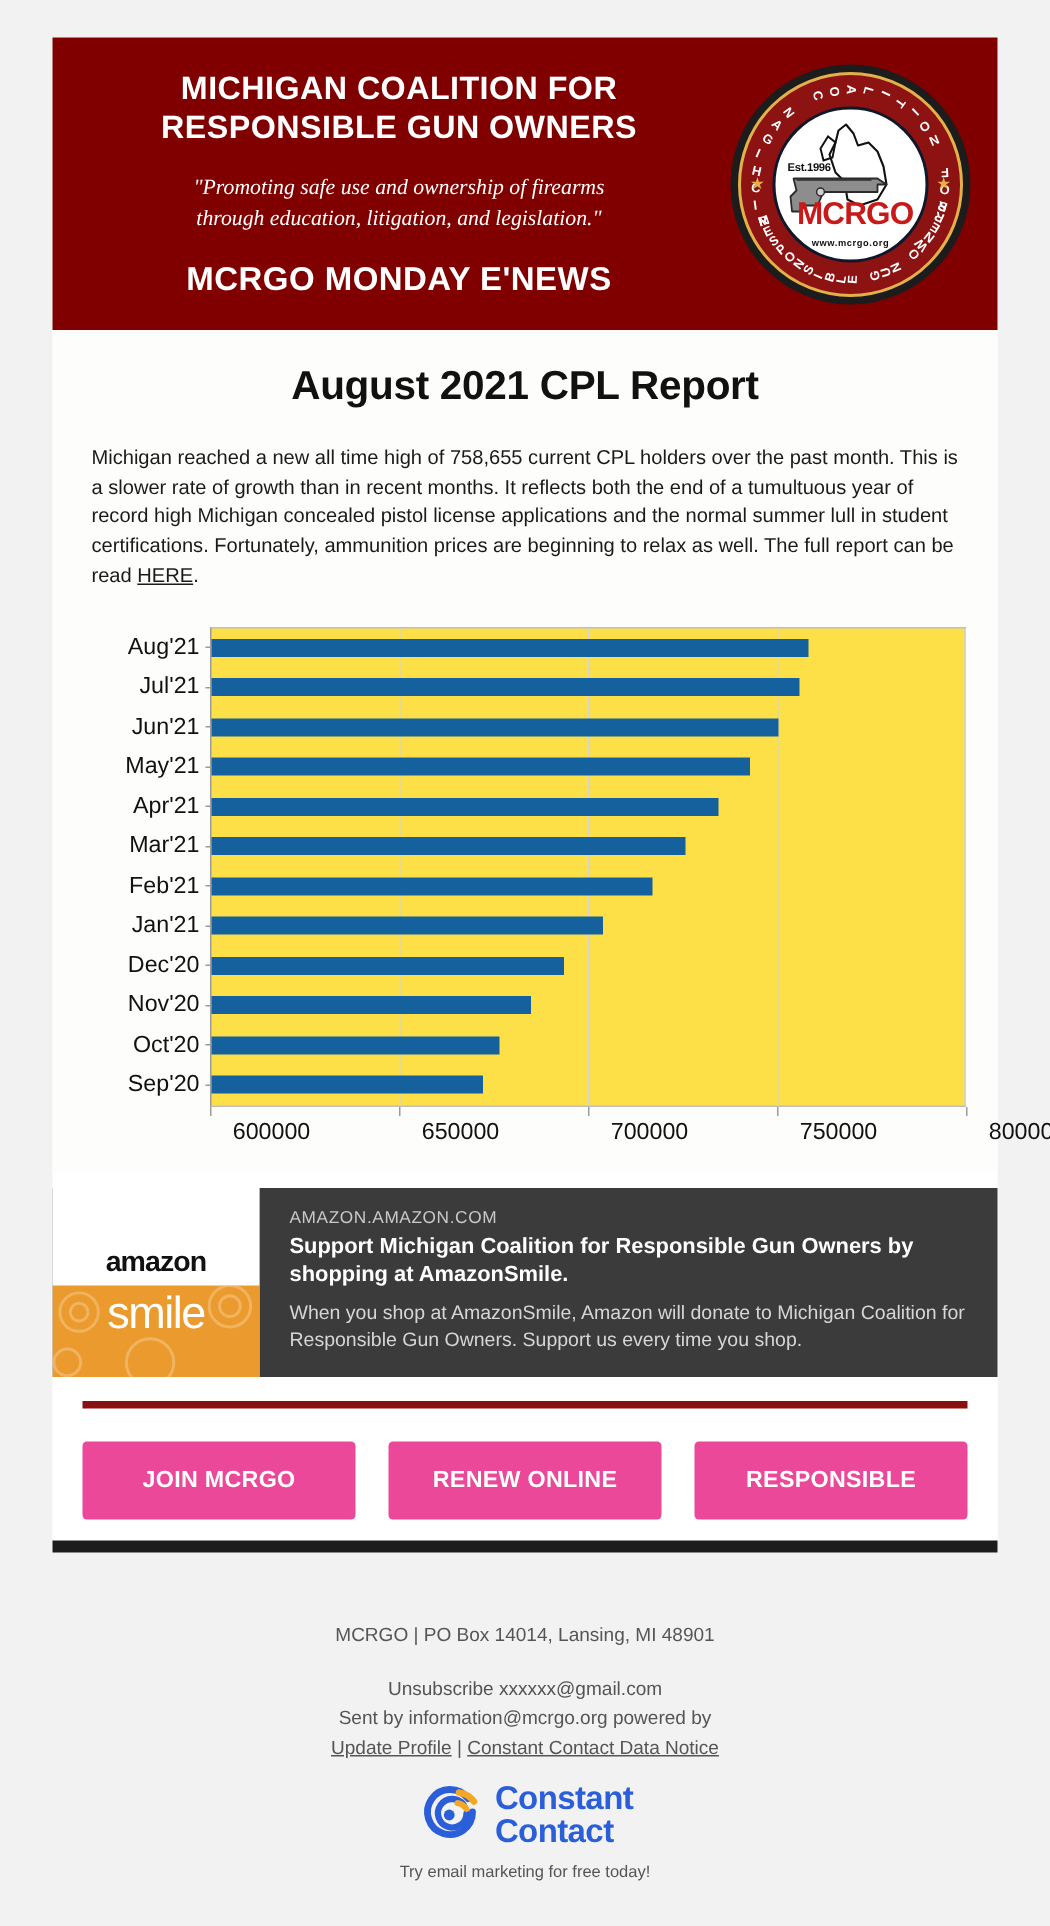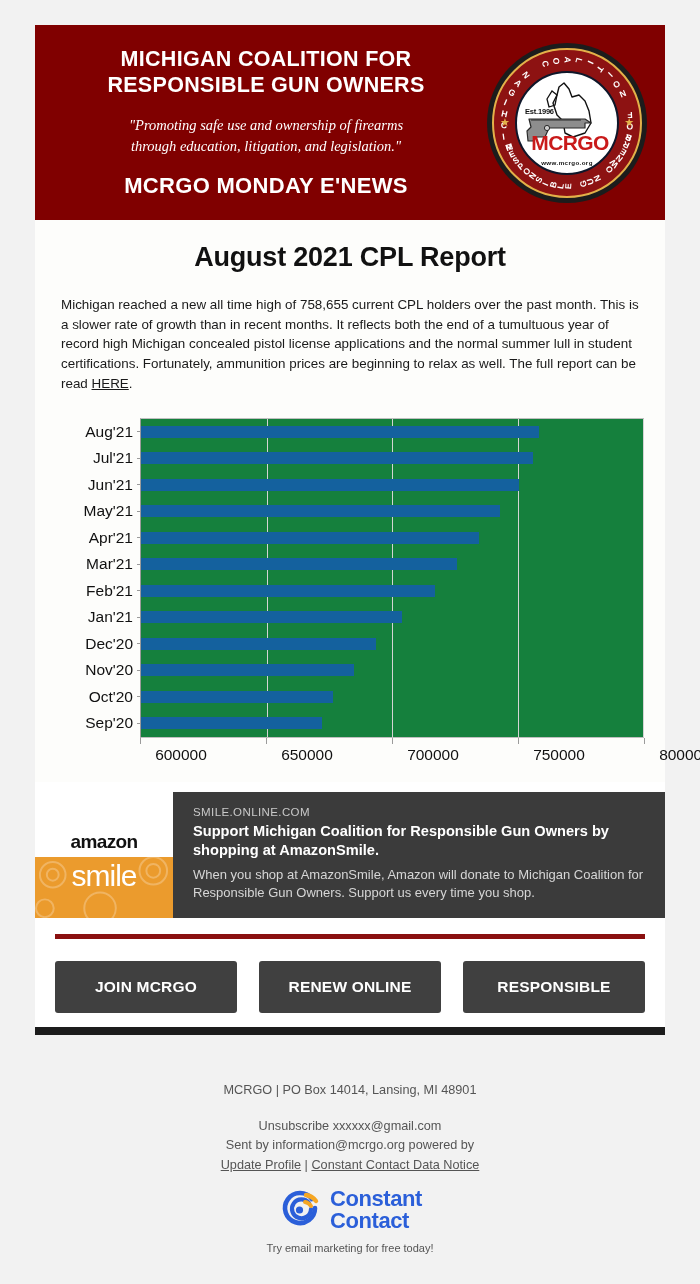--- a/index.html
+++ b/index.html
@@ -95,21 +95,21 @@
   .report-paragraph a { color: #1a1a1a; text-decoration: underline; }
 
   
   .chart-block { padding: 20px 2px 8px 2px; background: #fdfdfb; }
   .chart-frame {
     position: relative; height: 360px; width: 592px; margin: 0 auto;
   }
   .plot-area {
     position: absolute; left: 86px; top: 4px; right: 2px; bottom: 36px;
     border: 1px solid #bfbfbf; border-left: 1px solid #9b9b9b;
-    background: #15803d;
+    background: #fde047;
     padding-left: 13px;
   }
   .gridline {
     position: absolute; top: 0; bottom: 0; width: 1px; background: #d4d4d4;
   }
   .bar-rows { position: absolute; inset: 0; display: flex; flex-direction: column; }
   .bar-row { flex: 1; position: relative; display: flex; align-items: center; }
   .bar {
     height: 12px; background: #14619e; position: relative; z-index: 2;
   }
@@ -163,21 +163,21 @@
   .smile-headline {
     font-size: 14.6px; font-weight: bold; line-height: 1.32; margin-bottom: 6px;
   }
   .smile-desc { font-size: 13px; line-height: 1.37; color: #d6d6d6; }
 
   
   .cta-section { background: #ffffff; padding: 16px 20px 14px 20px; }
   .cta-divider { height: 5px; background: #8a1010; margin-bottom: 22px; }
   .cta-buttons { display: flex; gap: 22px; justify-content: space-between; }
   .cta-button {
-    flex: 1; background: #404040; color: #ffffff; font-weight: bold;
+    flex: 1; background: #ec4899; color: #ffffff; font-weight: bold;
     font-size: 15.5px; letter-spacing: .2px; 
     padding: 17px 4px; border-radius: 3px; cursor: pointer;
     border: none; font-family: "Liberation Sans", sans-serif;
   }
   .bottom-bar { height: 8px; background: #1c1c1c; }
 
   
   .footer {
     position: absolute; left: 0; right: 0; top: 1047px; bottom: 0;
     background: #f2f2f2; text-align: center; padding-top: 34px;
@@ -386,21 +386,21 @@
             <circle cx="18" cy="18" r="6" fill="none" stroke="#fff" stroke-width="2"></circle>
             <circle cx="120" cy="14" r="14" fill="none" stroke="#fff" stroke-width="2"></circle>
             <circle cx="120" cy="14" r="7" fill="none" stroke="#fff" stroke-width="2"></circle>
             <circle cx="66" cy="52" r="16" fill="none" stroke="#fff" stroke-width="2"></circle>
             <circle cx="10" cy="52" r="9" fill="none" stroke="#fff" stroke-width="2"></circle>
           </svg>
           <div class="smile-word">smile</div>
         </div>
       </div>
       <div class="smile-text">
-        <div class="smile-domain">SMILE.ONLINE.COM</div>
+        <div class="smile-domain">AMAZON.AMAZON.COM</div>
         <div class="smile-headline">Support Michigan Coalition for Responsible Gun Owners by shopping at AmazonSmile.</div>
         <div class="smile-desc">When you shop at AmazonSmile, Amazon will donate to Michigan Coalition for Responsible Gun Owners. Support us every time you shop.</div>
       </div>
     </div>
 
     <div class="cta-section">
       <div class="cta-divider"></div>
       <div class="cta-buttons">
         <button class="cta-button">JOIN MCRGO</button>
         <button class="cta-button">RENEW ONLINE</button>

